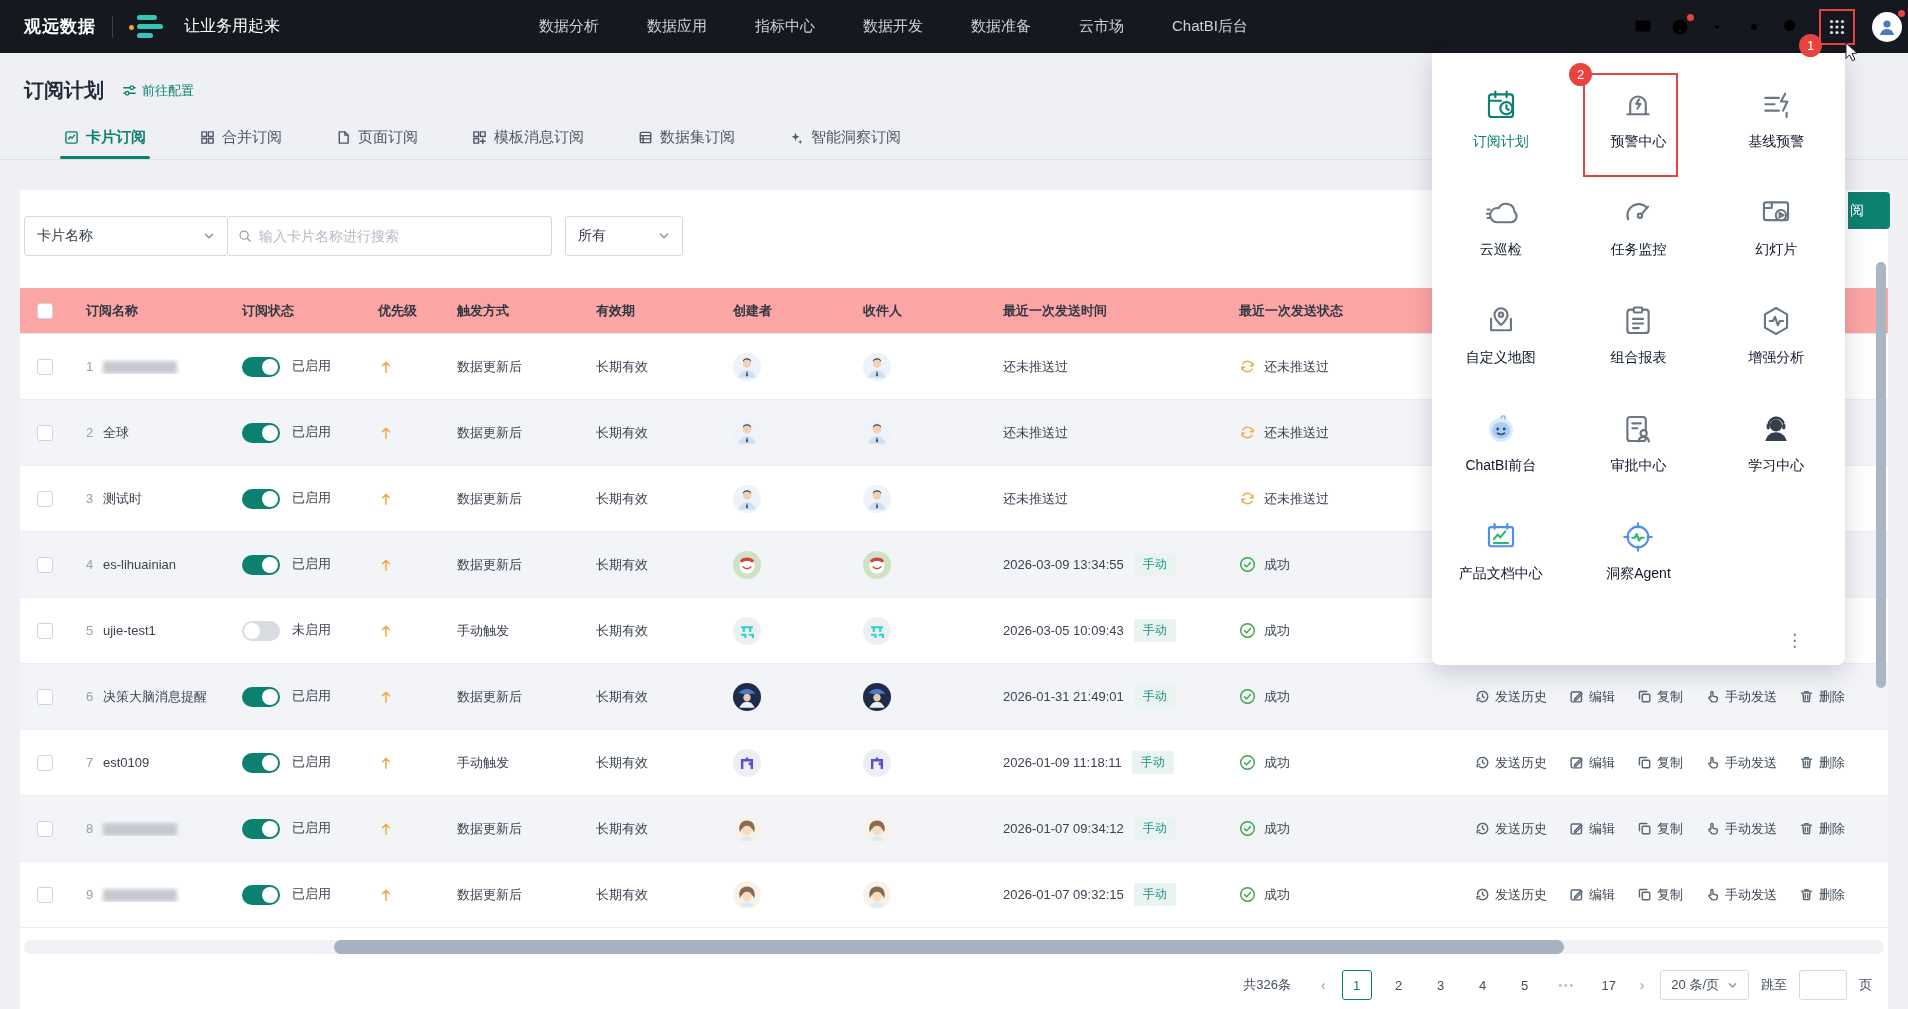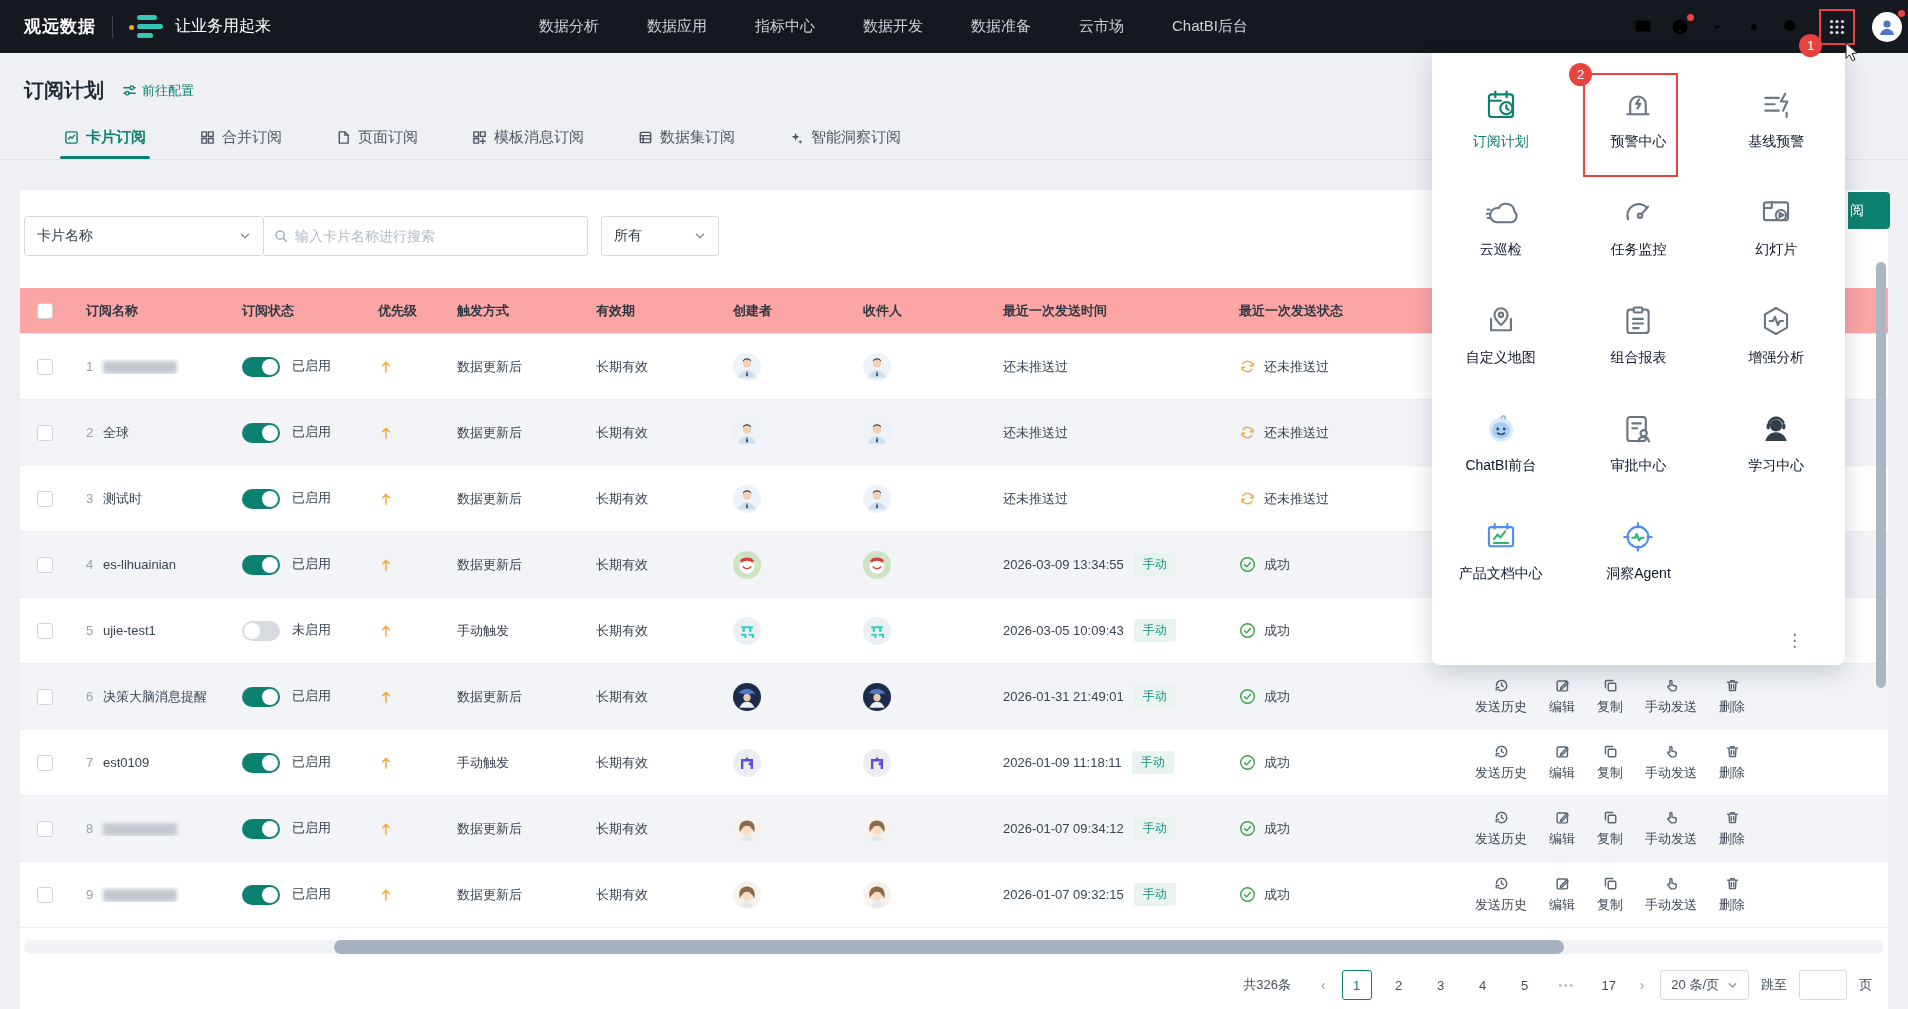--- a/index.html
+++ b/index.html
@@ -11,21 +11,21 @@
   
   .navbar { height:53px; background:#15191f; position:relative; display:flex; align-items:center; padding:0 24px; }
   .brand-name { color:#fff; font-size:17px; font-weight:bold; letter-spacing:1px; }
   .brand-divider { width:1px; height:22px; background:#3c434c; margin:0 16px; }
   .logo { position:relative; width:34px; height:26px; }
   .logo .bar { position:absolute; left:8px; height:5px; border-radius:3px; background:#35c7b4; }
   .logo .b1 { top:1px; width:20px; }
   .logo .b2 { top:10px; width:26px; }
   .logo .b3 { top:19px; width:16px; }
   .logo .dot { position:absolute; left:0; top:11px; width:5px; height:5px; border-radius:50%; background:#f5a623; }
-  .slogan { color:#fff; font-size:16px; margin-left:12px;text-align:center; }
+  .slogan { color:#fff; font-size:16px; margin-left:21px;text-align:center; }
   .nav-menu { position:absolute; left:539px; top:0; height:53px; display:flex; align-items:center; gap:48px; }
   .nav-item { color:#cdd2d9; font-size:15px; cursor:pointer; white-space:nowrap;text-align:right; }
   .nav-icons { position:absolute; right:6px; top:0; height:53px; display:flex; align-items:center; gap:15px; color:#dfe3e8; }
   .nav-ic { position:relative; width:22px; height:22px; display:flex; align-items:center; justify-content:center; cursor:pointer; }
   .red-dot { position:absolute; top:-2px; right:-3px; width:7px; height:7px; border-radius:50%; background:#e8433f; }
   .grid-box { position:relative; border:2px solid #e8433f; padding:5px; margin:0 2px; }
   .num-badge { position:absolute; width:23px; height:23px; border-radius:50%; background:#e8433f; color:#fff; font-size:13px; display:flex; align-items:center; justify-content:center; z-index:60; }
   .badge-one { left:-22px; bottom:-14px; }
   .avatar-nav { width:30px; height:30px; border-radius:50%; background:#fff; position:relative; display:flex; align-items:center; justify-content:center; cursor:pointer; }
   .cursor-arrow { position:absolute; left:1844px; top:42px; z-index:70; }
@@ -37,21 +37,21 @@
 
   .tabs { display:flex; align-items:flex-end; gap:54px; padding-left:64px; margin-top:16px; height:40px; border-bottom:1px solid #dde1e6; }
   .tab { display:flex; align-items:center; gap:7px; font-size:15px; color:#4c5664; padding-bottom:12px; cursor:pointer; position:relative; white-space:nowrap; }
   .tab.active { color:#0d8170; font-weight:bold; }
   .tab.active::after { content:""; position:absolute; left:-4px; right:-4px; bottom:0; height:3px; background:#0d8170; border-radius:2px; }
 
   
   .card { position:absolute; left:20px; right:20px; top:190px; bottom:0; background:#fff; }
   .filter-row { display:flex; align-items:center; margin:26px 0 0 4px; height:40px; position:relative; }
   .sel { height:40px; border:1px solid #d6dade; border-radius:3px; display:flex; align-items:center; justify-content:space-between; padding:0 12px; font-size:14px; color:#333c47; cursor:pointer; background:#fff; }
-  .sel-field { width:240px; }
+  .sel-field { width:204px; }
   .search-box { width:324px; height:40px; border:1px solid #d6dade; border-left:none; border-radius:0 3px 3px 0; display:flex; align-items:center; padding:0 10px; gap:7px; color:#9aa3ad; }
   .search-box input { border:none; outline:none; font-size:14px; flex:1; color:#333; background:transparent; }
   .search-box input::placeholder { color:#b4bbc3; }
   .sel-status { width:118px; margin-left:13px; }
   .chev { color:#8a939e; }
 
   
   .tbl { margin-top:32px; font-size:13px; }
   .tr { display:grid; grid-template-columns:50px 156px 136px 79px 139px 137px 130px 140px 236px 236px 1fr; align-items:center; border-bottom:1px solid #ebeef2; }
   .thead { height:46px; background:#fca5a5; font-weight:bold; color:#2f3842; border-bottom:1px solid #e4e8ec; }
@@ -67,21 +67,21 @@
   .toggle.on { background:#0d8170; } .toggle.on .knob { right:2px; }
   .toggle.off { background:#d8dce1; } .toggle.off .knob { left:2px; }
   .prio { color:#f2a944; }
   .av { width:28px; height:28px; border-radius:50%; overflow:hidden; }
   .time-cell { display:flex; align-items:center; gap:10px; }
   .badge-manual { background:#e9f4f1; color:#1b9180; font-size:12px; padding:3px 9px; border-radius:2px; }
   .status-cell { display:flex; align-items:center; gap:8px; }
   .st-pending { color:#f2a944; } .st-success { color:#3ea34a; }
   .acts { display:flex; align-items:center; gap:22px; padding-left:16px; color:#3f4956; white-space:nowrap; }
   .acts.shifted { transform:translateX(-34px); }
-  .act { display:flex; align-items:center; gap:5px; cursor:pointer;flex-direction:column; }
+  .act { display:flex; align-items:center; gap:5px; cursor:pointer; }
   .act .ic { color:#5a6572; }
 
   .hscroll { position:relative; margin:12px 4px 0 4px; height:14px; background:#f0f2f5; border-radius:7px; }
   .hscroll .thumb { position:absolute; left:310px; width:1230px; top:0; height:14px; border-radius:7px; background:#a6b2bf; cursor:pointer; }
 
   
   .pagination { display:flex; align-items:center; justify-content:flex-end; gap:12px; margin:16px 16px 0 0; font-size:13px; color:#454f5b; }
   .pg-total { margin-right:14px; }
   .pg-arrow { color:#97a0ab; cursor:pointer; padding:0 4px; font-size:14px; }
   .pg { min-width:30px; height:30px; border-radius:3px; display:flex; align-items:center; justify-content:center; cursor:pointer; padding:0 5px; }

